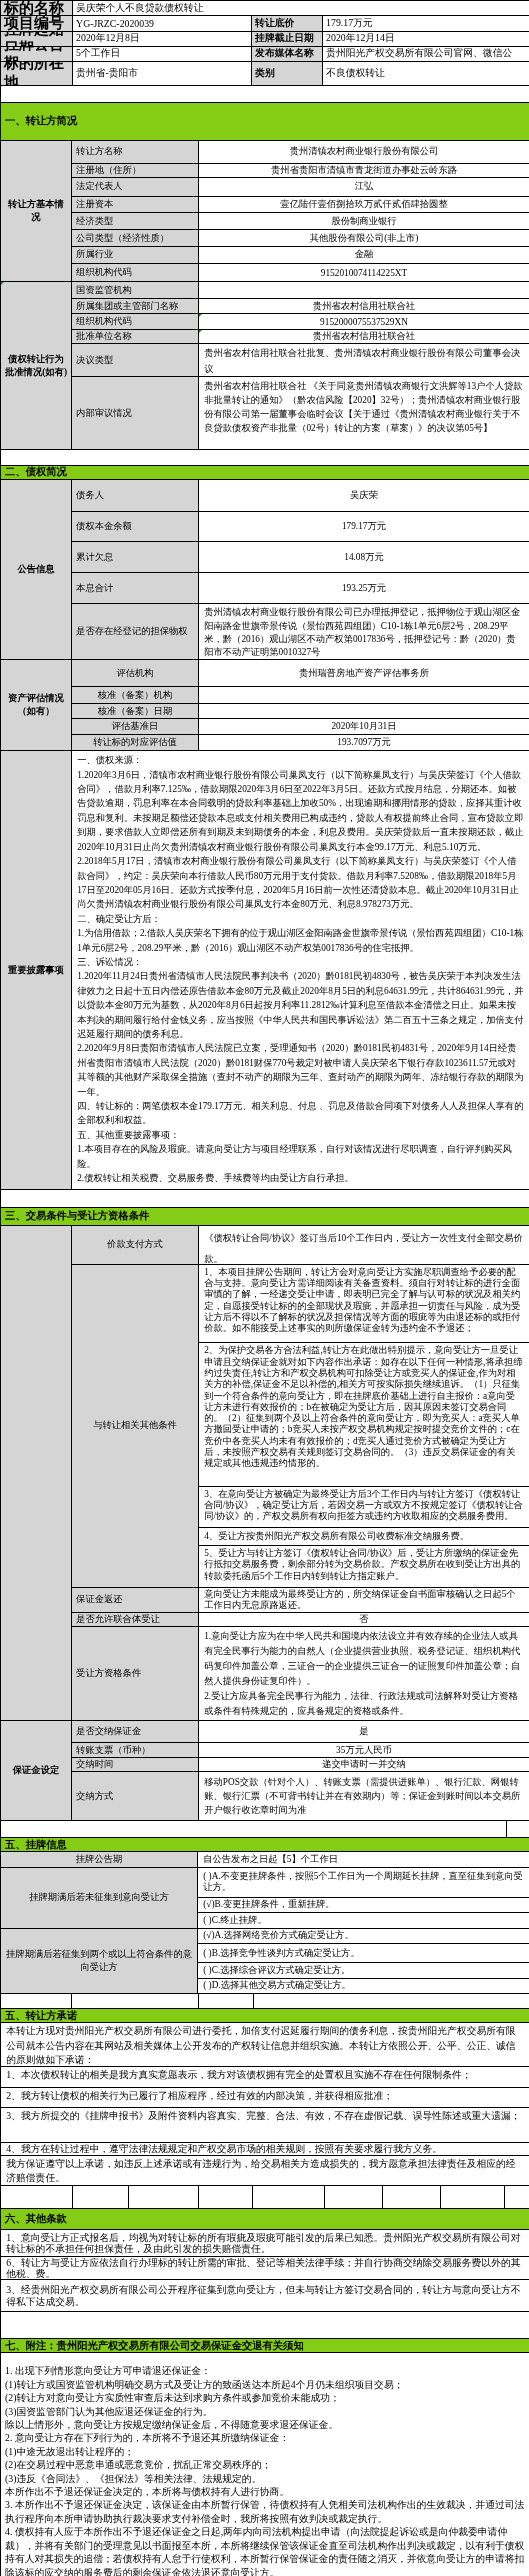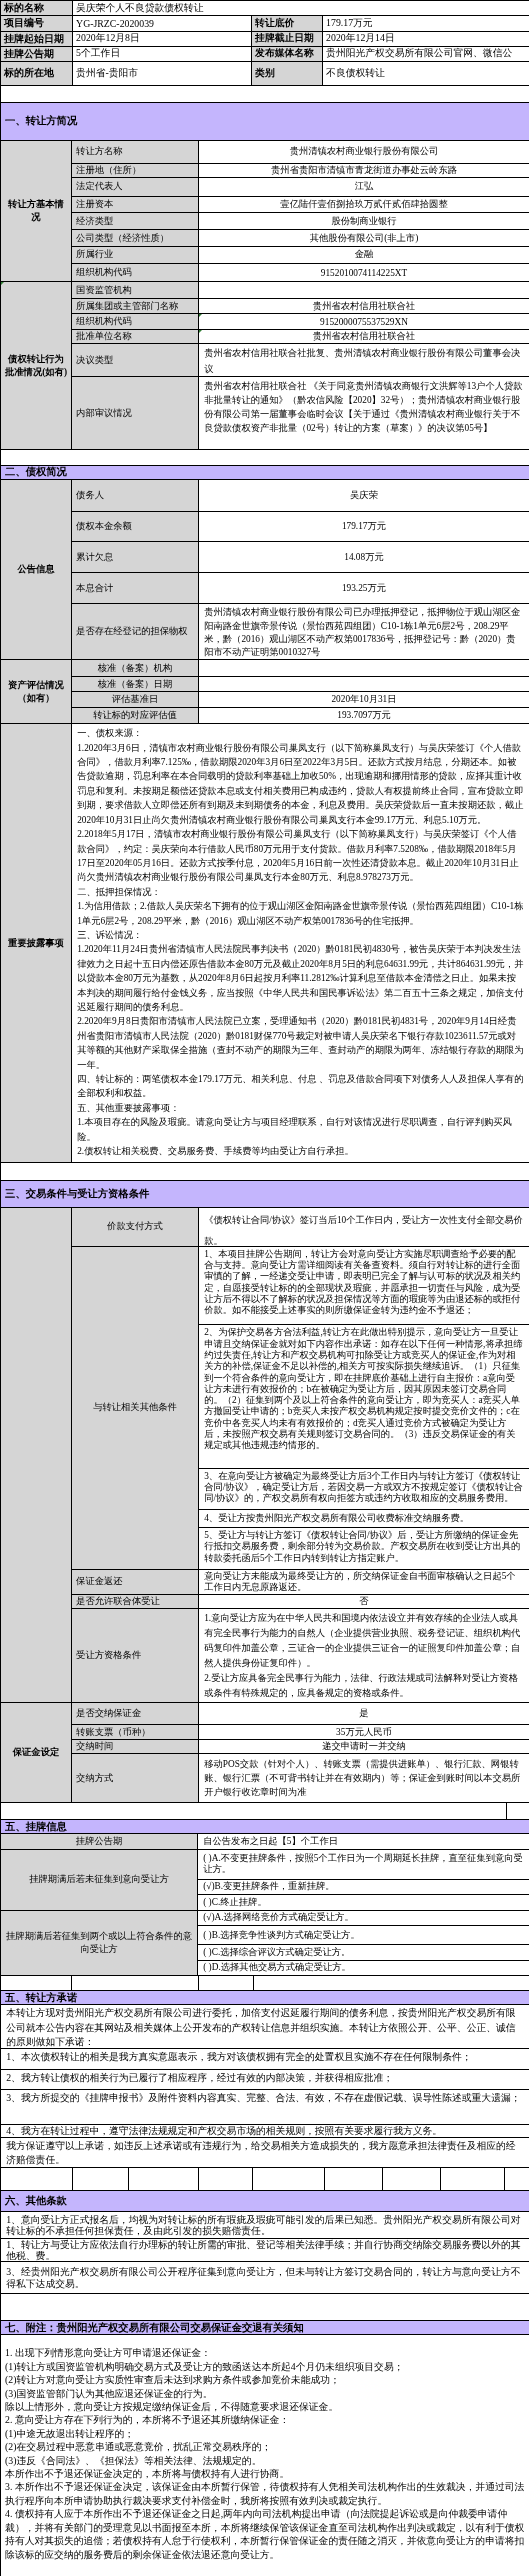--- a/index.html
+++ b/index.html
@@ -5,27 +5,27 @@
   *{box-sizing:border-box;margin:0;padding:0}
   body{background:#ffffff;font-family:"Liberation Serif","DejaVu Serif",serif;color:#000}
   .doc{width:530px;border:1px solid #000;background:#fff;overflow:hidden}
   .row{display:flex;border-bottom:1px solid #000;overflow:hidden;align-items:stretch}
   .cell{padding:0.5px 3.1px;overflow:hidden}
   .gray{background:#d5d5d5}
   .vc{display:flex;align-items:center}
   .ctr{justify-content:center;text-align:center}
   .nowrap{white-space:nowrap}
   
-  .t-l1{width:72px;border-right:1px solid #000;font-weight:bold;font-size:10px}
+  .t-l1{width:72px;border-right:1px solid #000;font-weight:bold;font-size:15px}
   .t-v1{width:179px;border-right:1px solid #000;font-size:9.8px}
   .t-l2{width:71px;border-right:1px solid #000;font-weight:bold;font-size:9.8px}
   .t-v2{flex:1;font-size:9.8px}
   .t-vfull{flex:1;font-size:9.8px}
   
-  .sec-h{background:#c4b5fd;border-bottom:1px solid #000;display:flex;align-items:center;padding:0 4.1px;font-weight:bold;font-size:10.3px;overflow:hidden}
+  .sec-h{background:#84cc16;border-bottom:1px solid #000;display:flex;align-items:center;padding:0 4.1px;font-weight:bold;font-size:10.3px;overflow:hidden}
   
   .grp{display:flex;border-bottom:1px solid #000;overflow:hidden}
   .grp-label{width:71px;border-right:1px solid #000;background:#d5d5d5;display:flex;align-items:center;justify-content:center;text-align:center;font-weight:bold;font-size:9.3px;padding:1px 3.1px;overflow:hidden;position:relative}
   .grp-body{flex:1;display:flex;flex-direction:column;overflow:hidden}
   .fr{display:flex;border-bottom:1px solid #000;overflow:hidden}
   .grp-body > .fr:last-child{border-bottom:0}
   .fl{width:127px;border-right:1px solid #000;background:#d5d5d5;display:flex;align-items:center;padding:1px 4.1px;font-size:9.3px;overflow:hidden;position:relative}
   .fl.ctr{justify-content:center;text-align:center}
   .fv{flex:1;display:flex;align-items:center;padding:1px 5.2px;font-size:9.3px;overflow:hidden;position:relative}
   .fv.ctr{justify-content:center;text-align:center}
@@ -187,20 +187,24 @@
       <div class="fr" style="height:55px">
           <div class="fl">是否存在经登记的担保物权</div>
           <div class="fv blk" style="line-height:13.4px">贵州清镇农村商业银行股份有限公司已办理抵押登记，抵押物位于观山湖区金阳南路金世旗帝景传说（景怡西苑四组团）C10-1栋1单元6层2号，208.29平米，黔（2016）观山湖区不动产权第0017836号，抵押登记号：黔（2020）贵阳市不动产证明第0010327号</div>
         </div>
     </div>
   </div>
 
   <div class="grp">
     <div class="grp-label">资产评估情况（如有）</div>
     <div class="grp-body">
+      <div class="fr" style="height:27px">
+          <div class="fl ctr">评估机构</div>
+          <div class="fv ctr">贵州瑞普房地产资产评估事务所</div>
+        </div>
       <div class="fr" style="height:17px">
           <div class="fl ctr">核准（备案）机构</div>
           <div class="fv"></div>
         </div>
       <div class="fr" style="height:15px">
           <div class="fl ctr">核准（备案）日期</div>
           <div class="fv"></div>
         </div>
       <div class="fr" style="height:15.5px">
           <div class="fl ctr">评估基准日</div>
@@ -212,37 +216,37 @@
         </div>
     </div>
   </div>
 
   <div class="grp" style="height:439px">
     <div class="grp-label">重要披露事项</div>
     <div class="disc" style="flex:1">
       <p>一、债权来源：</p>
       <p>1.2020年3月6日，清镇市农村商业银行股份有限公司巢凤支行（以下简称巢凤支行）与吴庆荣签订《个人借款合同》，借款月利率7.125‰，借款期限2020年3月6日至2022年3月5日。还款方式按月结息，分期还本。如被告贷款逾期，罚息利率在本合同载明的贷款利率基础上加收50%，出现逾期和挪用情形的贷款，应择其重计收罚息和复利。未按期足额偿还贷款本息或支付相关费用已构成违约，贷款人有权提前终止合同，宣布贷款立即到期，要求借款人立即偿还所有到期及未到期债务的本金，利息及费用。吴庆荣贷款后一直未按期还款，截止2020年10月31日止尚欠贵州清镇农村商业银行股份有限公司巢凤支行本金99.17万元、利息5.10万元。</p>
       <p>2.2018年5月17日，清镇市农村商业银行股份有限公司巢凤支行（以下简称巢凤支行）与吴庆荣签订《个人借款合同》，约定：吴庆荣向本行借款人民币80万元用于支付货款。借款月利率7.5208‰，借款期限2018年5月17日至2020年05月16日。还款方式按季付息，2020年5月16日前一次性还清贷款本息。截止2020年10月31日止尚欠贵州清镇农村商业银行股份有限公司巢凤支行本金80万元、利息8.978273万元。</p>
-      <p>二、抵押担保情况：</p>
+      <p>二、确定受让方后：</p>
       <p>1.为信用借款；2.借款人吴庆荣名下拥有的位于观山湖区金阳南路金世旗帝景传说（景怡西苑四组团）C10-1栋1单元6层2号，208.29平米，黔（2016）观山湖区不动产权第0017836号的住宅抵押。</p>
       <p>三、诉讼情况：</p>
       <p>1.2020年11月24日贵州省清镇市人民法院民事判决书（2020）黔0181民初4830号，被告吴庆荣于本判决发生法律效力之日起十五日内偿还原告借款本金80万元及截止2020年8月5日的利息64631.99元，共计864631.99元，并以贷款本金80万元为基数，从2020年8月6日起按月利率11.2812‰计算利息至借款本金清偿之日止。如果未按本判决的期间履行给付金钱义务，应当按照《中华人民共和国民事诉讼法》第二百五十三条之规定，加倍支付迟延履行期间的债务利息。</p>
       <p>2.2020年9月8日贵阳市清镇市人民法院已立案，受理通知书（2020）黔0181民初4831号，2020年9月14日经贵州省贵阳市清镇市人民法院（2020）黔0181财保770号裁定对被申请人吴庆荣名下银行存款1023611.57元或对其等额的其他财产采取保全措施（查封不动产的期限为三年、查封动产的期限为两年、冻结银行存款的期限为一年。</p>
       <p>四、转让标的：两笔债权本金179.17万元、相关利息、付息 、罚息及借款合同项下对债务人人及担保人享有的全部权利和权益。</p>
       <p>五、其他重要披露事项：</p>
       <p>1.本项目存在的风险及瑕疵。请意向受让方与项目经理联系，自行对该情况进行尽职调查，自行评判购买风险。</p>
       <p>2.债权转让相关税费、交易服务费、手续费等均由受让方自行承担。</p>
     </div>
   </div>
 
   <div class="empty" style="height:17.5px">
       <div class="last"></div>
     </div>
 
-  <div class="sec-h" style="height:27px">三、交易条件与受让方资格条件</div>
+  <div class="sec-h" style="height:18px">三、交易条件与受让方资格条件</div>
 
   <div class="grp">
     <div class="grp-label"></div>
     <div class="grp-body">
       <div class="fr" style="height:39px">
         <div class="fl ctr">价款支付方式</div>
         <div class="fv blk" style="line-height:21px">《债权转让合同/协议》签订当后10个工作日内，受让方一次性支付全部交易价款。</div>
       </div>
       <div class="fr" style="height:323px">
         <div class="fl ctr">与转让相关其他条件</div>
@@ -349,21 +353,21 @@
       <div class="d" style="width:72px"></div>
       <div class="d" style="width:58px"></div>
       <div class="d" style="width:58px"></div>
       <div class="d" style="width:64px"></div>
       <div class="last"></div>
   </div>
 
   <div class="sec-h" style="height:21.6px">六、其他条款</div>
 
   <div class="textrow sec6row" style="height:27px">1、意向受让方正式报名后，均视为对转让标的所有瑕疵及瑕疵可能引发的后果已知悉。贵州阳光产权交易所有限公司对转让标的不承担任何担保责任，及由此引发的损失赔偿责任。</div>
-  <div class="textrow sec6row" style="height:23px">1、转让方与受让方应依法自行办理标的转让所需的审批、登记等相关法律手续；并自行协商交纳除交易服务费以外的其他税、费。</div>
+  <div class="textrow sec6row" style="height:23px">6、转让方与受让方应依法自行办理标的转让所需的审批、登记等相关法律手续；并自行协商交纳除交易服务费以外的其他税、费。</div>
   <div class="textrow sec6row" style="height:32px">3、经贵州阳光产权交易所有限公司公开程序征集到意向受让方，但未与转让方签订交易合同的，转让方与意向受让方不得私下达成交易。</div>
 
   <div class="empty" style="height:27px">
       <div class="last"></div>
     </div>
 
   <div class="sec-h" style="height:14px">七、附注：贵州阳光产权交易所有限公司交易保证金交退有关须知</div>
 
   <div class="bigblock" style="height:330px">
     <p>1. 出现下列情形意向受让方可申请退还保证金：</p>

